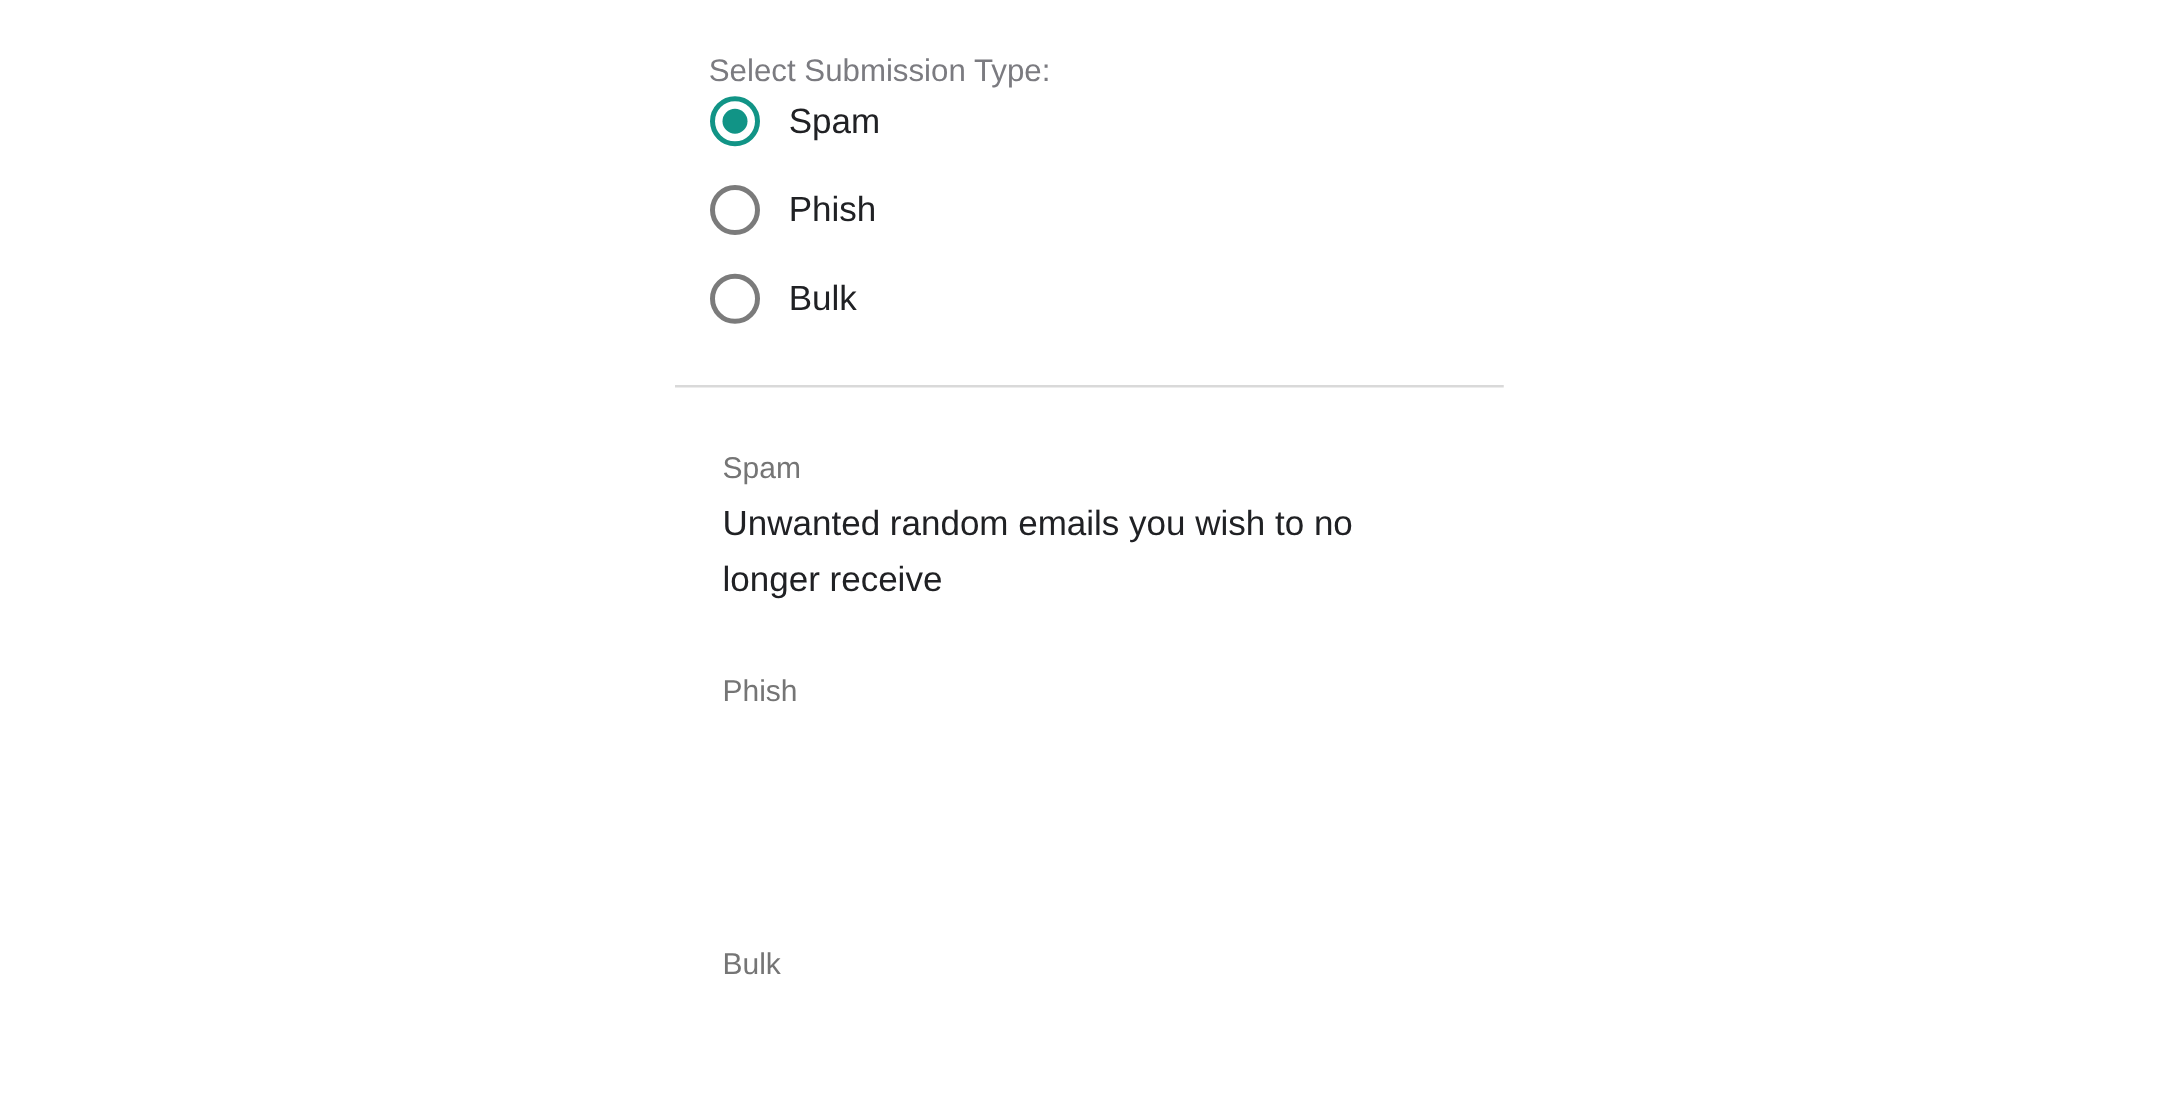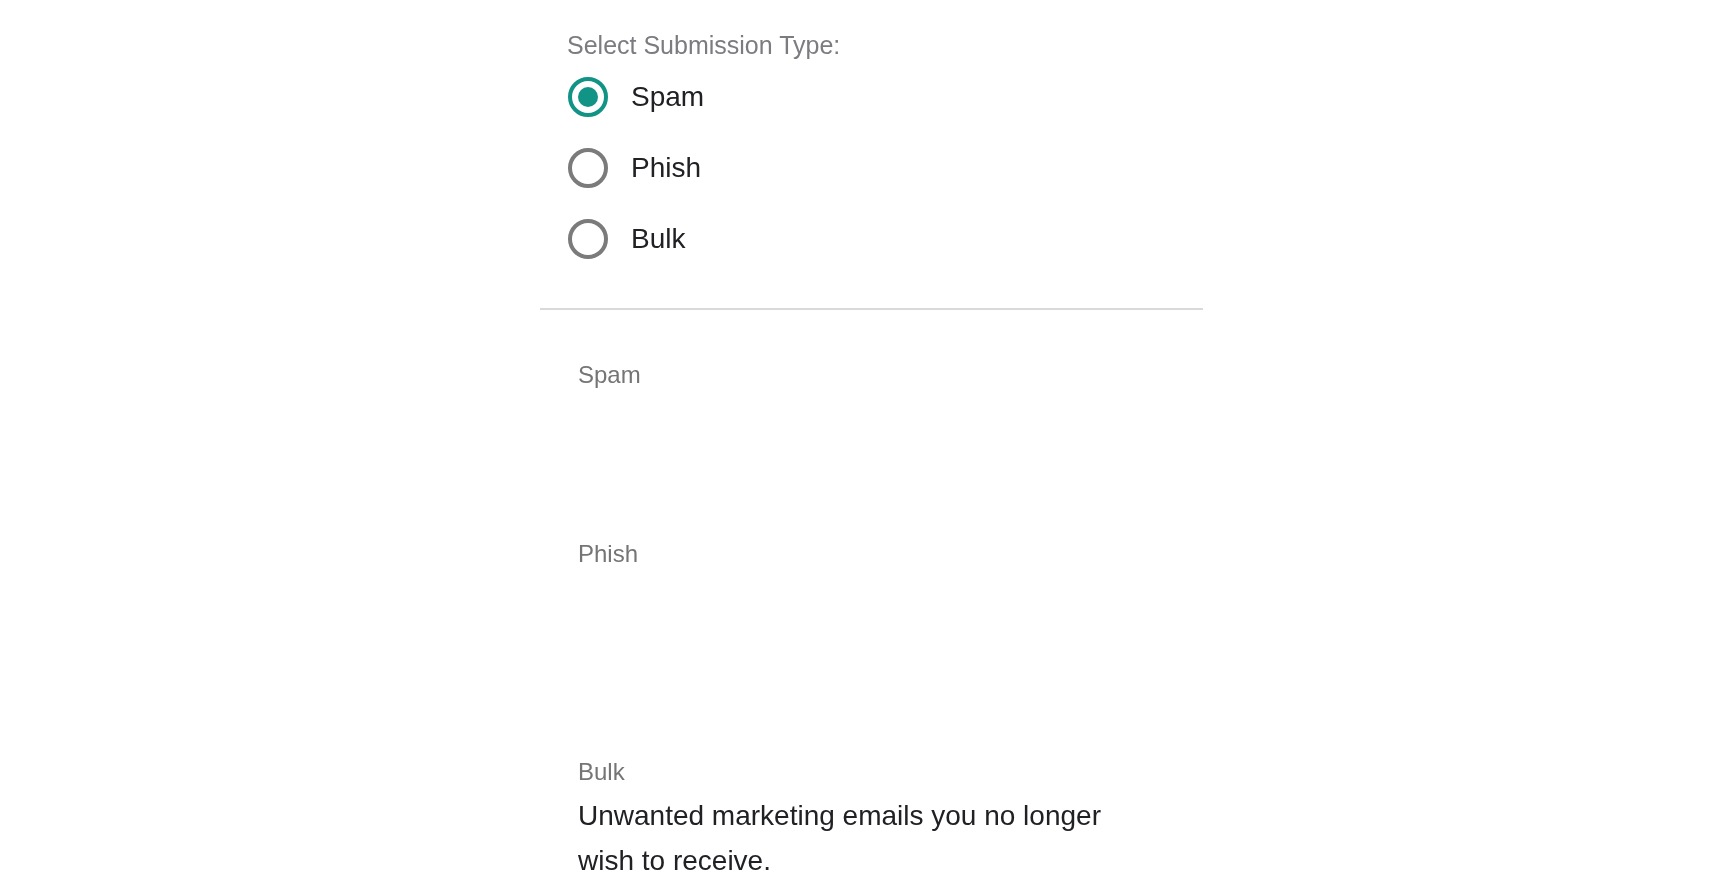--- a/index.html
+++ b/index.html
@@ -6,21 +6,21 @@
   html, body {
     width: 1730px; height: 886px;
     background: #ffffff;
     font-family: "Liberation Sans", sans-serif;
     overflow: hidden;
   }
   .stage { position: relative; width: 1730px; height: 886px; background: #ffffff; }
 
   
   .form-label {
-    position: absolute; left: 567px; top: 30px;
+    position: absolute; left: 567px; top: 42px;
     font-size: 25px; line-height: 30px; color: #7b7b80;
   }
   .radio-group {
     position: absolute; left: 568px; top: 77px;
     display: flex; flex-direction: column; gap: 31px;
   }
   .radio-row { display: flex; align-items: center; gap: 23px; cursor: pointer; }
   .radio-circle {
     width: 40px; height: 40px; flex: 0 0 40px;
     border: 4px solid #7b7b7b; border-radius: 50%;
@@ -81,25 +81,25 @@
       </span>
       <span class="radio-label">Bulk</span>
     </div>
 
   </div>
 
   <div class="divider"></div>
 
   <div class="desc-section sec-0">
     <div class="desc-term">Spam</div>
+    <div class="desc-body">Unwanted random emails you wish to no
+longer receive</div>
   </div>
 
   <div class="desc-section sec-1">
     <div class="desc-term">Phish</div>
   </div>
 
   <div class="desc-section sec-2">
     <div class="desc-term">Bulk</div>
-    <div class="desc-body">Unwanted marketing emails you no longer
-wish to receive.</div>
   </div>
 
 </div>
 
 </body></html>

